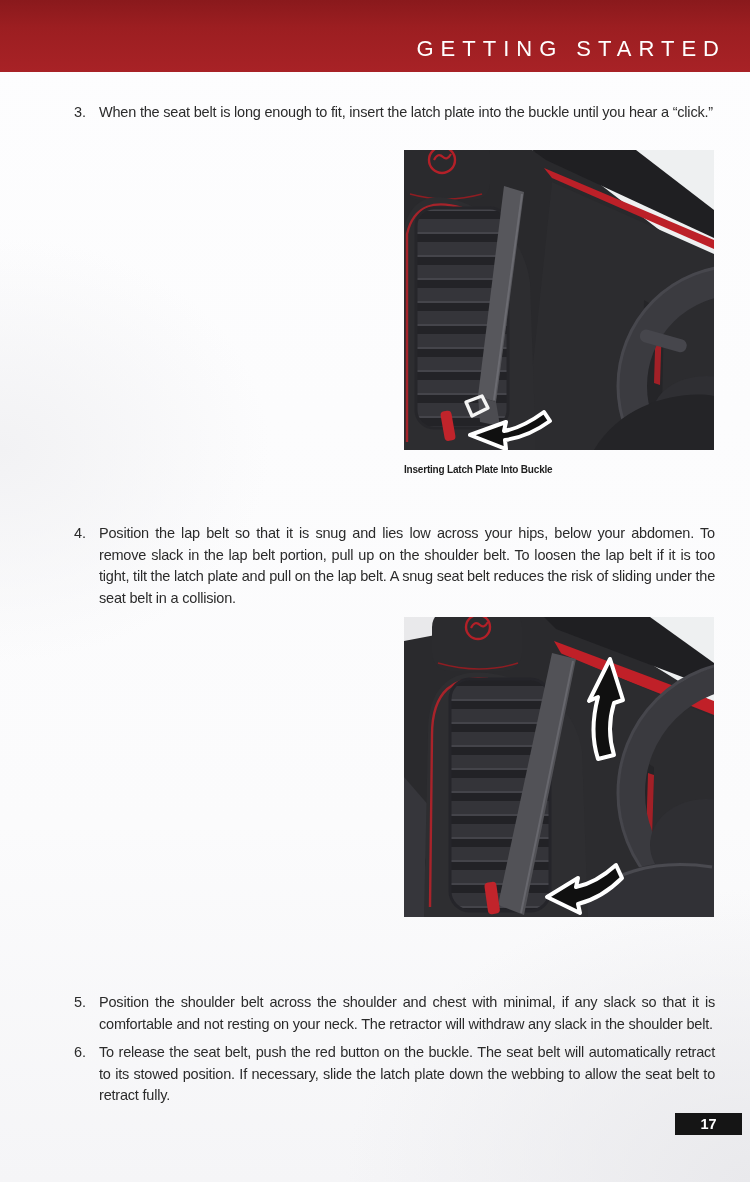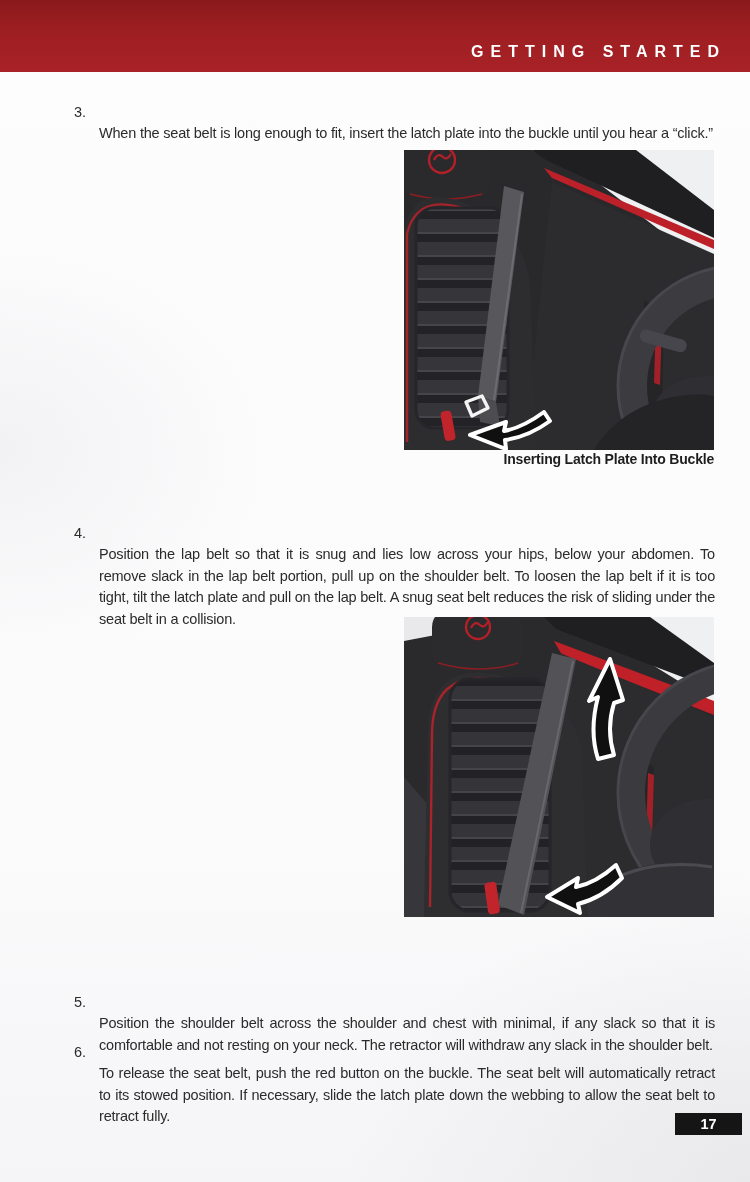--- a/index.html
+++ b/index.html
@@ -16,39 +16,39 @@
       linear-gradient(180deg,#fdfdfe 0%,#fbfbfc 70%,#f5f5f7 100%);
     overflow:hidden;
   }
   .banner {
     position:absolute; left:0; top:0; width:750px; height:72px;
     background:linear-gradient(180deg,#8a191c 0%, #9c1e21 38%, #a82226 100%);
     display:flex; align-items:flex-end; justify-content:flex-end;
     padding:0 24px 12px 0;
   }
   .banner-title {
-    color:#ffffff; font-size:16px; font-weight:bold;
+    color:#ffffff; font-size:22px; font-weight:normal;
     letter-spacing:7px; line-height:1; white-space:nowrap;
   }
   .step {
     position:absolute; left:74px; width:641px;
     display:flex; align-items:flex-start;
   }
   .step-num {
     flex:0 0 25px; font-size:14.5px; line-height:21.5px; color:#2b2b2b;
   }
   .step-text {
     flex:1; font-size:14.5px; line-height:21.5px; letter-spacing:-0.2px;
-    text-align:justify; color:#2b2b2b;margin-top:21px;
+    text-align:justify; color:#2b2b2b;
   }
   .fig { position:absolute; left:404px; width:310px; }
   .fig svg { display:block; width:310px; height:300px; }
   .fig figcaption {
-    margin-top:1px; text-align:right;
-    font-size:14px; font-weight:bold; color:#1e1e1e; letter-spacing:-0.2px;
+    margin-top:14px; text-align:left;
+    font-size:10px; font-weight:bold; color:#1e1e1e; letter-spacing:-0.2px;
   }
   .page-num-box {
     position:absolute; left:675px; top:1113px; width:67px; height:22px;
     background:#151515; color:#ffffff;
     display:flex; align-items:center; justify-content:center;
     font-size:14.5px; font-weight:bold;
   }
 </style>
 </head>
 <body>

